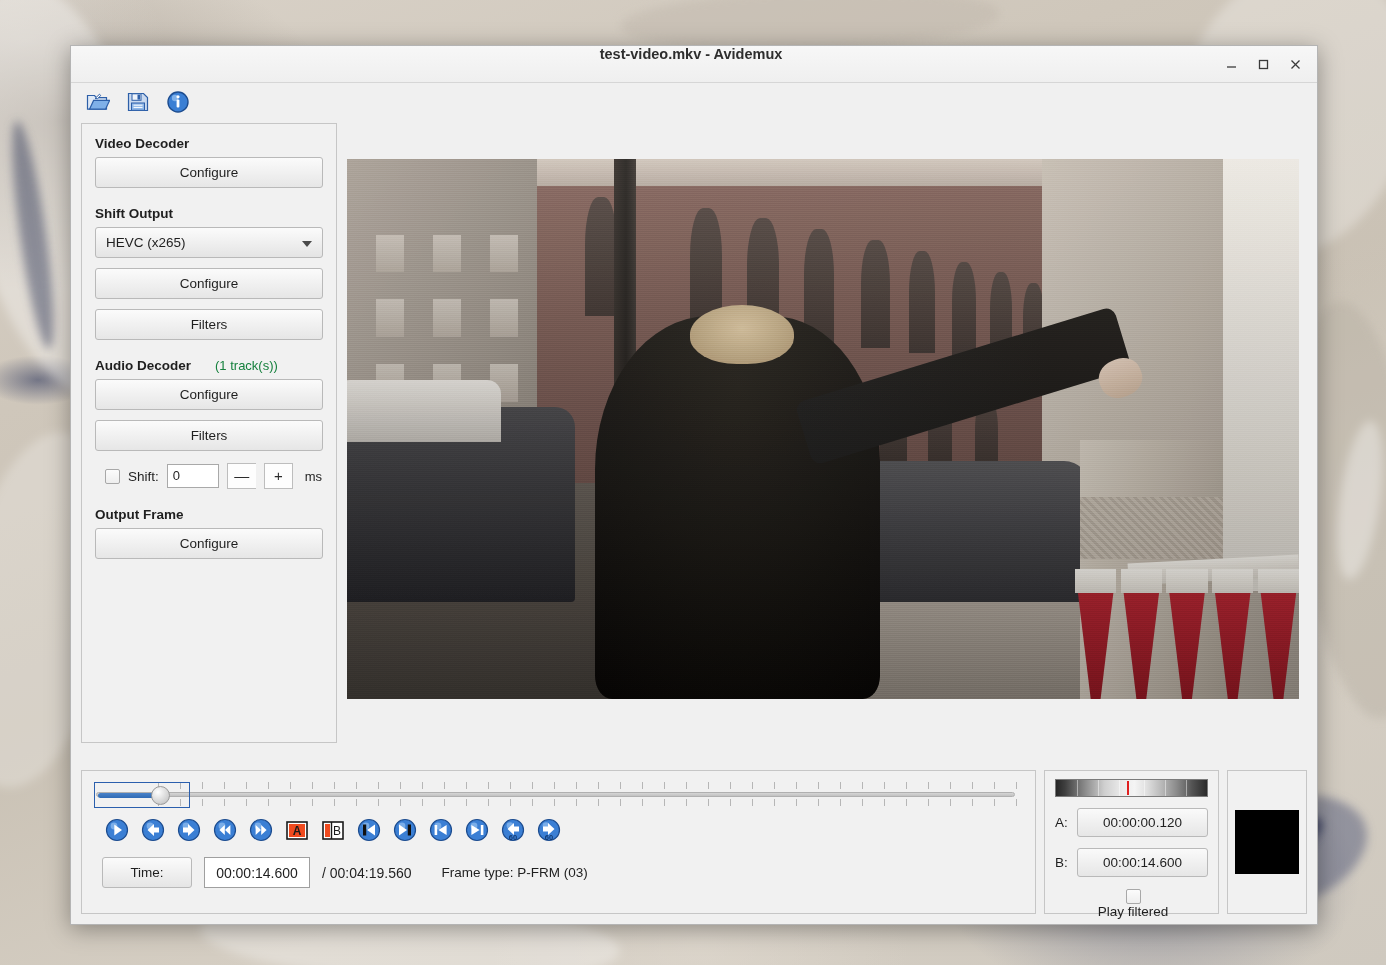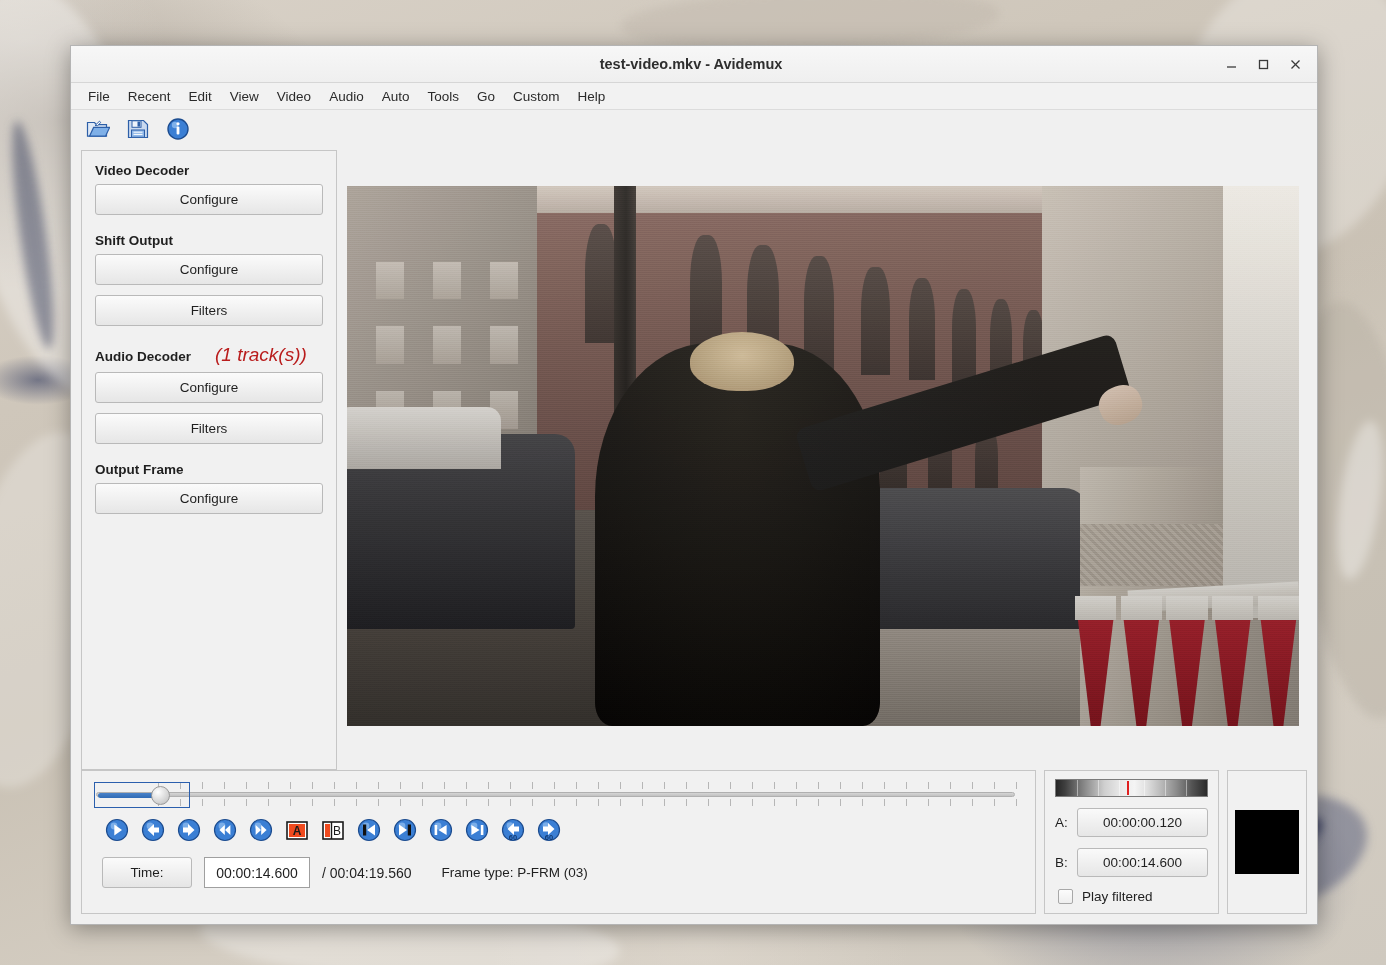--- a/index.html
+++ b/index.html
@@ -40,21 +40,21 @@
     border: 1px solid #b4b4b4;
     box-shadow: 0 4px 22px rgba(0,0,0,0.35);
     display: flex; flex-direction: column;
   }
 
   
   .titlebar {
     height: 37px; flex: none;
     background: linear-gradient(#f7f7f7, #efefef);
     border-bottom: 1px solid #d6d6d6;
-    display: flex; align-items: center;
+    display: flex; 
     position: relative;
   }
   .titlebar .title {
     flex: 1; text-align: center;
     font-size: 14.5px; font-weight: bold; color: #2e2e2e;
     padding-left: 96px;
   }
   .winbtns { display: flex; align-items: center; gap: 0; padding-right: 6px; }
   .winbtn {
     width: 32px; height: 28px;
@@ -95,21 +95,21 @@
     background: #f1f1f1;
     padding: 12px 13px 10px 13px;
     margin-top: 2px;
     height: 620px;
   }
   .grp-title {
     font-size: 13.5px; font-weight: bold; color: #1f1f1f;
     margin: 0 0 6px 0;
   }
   .grp-title.with-note { display: flex; align-items: baseline; gap: 24px; }
-  .grp-note { font-weight: normal; font-size: 19px; color: #b91c1c; font-style: italic; }
+  .grp-note { font-weight: normal; font-size: 13px; color: #15803d; }
   .decoder-row {
     display: flex; gap: 56px;
     font-size: 13.5px; color: #1f1f1f;
     padding: 3px 0 7px 16px;
   }
   .btn {
     display: block; width: 100%; height: 31px;
     border: 1px solid #b9b9b9; border-radius: 3px;
     background: linear-gradient(#fbfbfb, #e6e6e6);
     font-size: 13.5px; color: #1f1f1f;
@@ -332,21 +332,21 @@
   }
   .ab-row { display: flex; align-items: center; gap: 8px; margin-top: 11px; }
   .ab-lbl { font-size: 13.5px; color: #1f1f1f; width: 14px; }
   .ab-val {
     flex: 1; height: 29px;
     border: 1px solid #b9b9b9; border-radius: 3px;
     background: linear-gradient(#fafafa, #e6e6e6);
     font-size: 13.5px; color: #1f1f1f;
     display: flex; align-items: center; justify-content: center;
   }
-  .pf-row { display: flex; align-items: center; gap: 9px; margin-top: 12px; padding-left: 3px; }
+  .pf-row { display: flex; align-items: center; margin-top: 12px; padding-left: 3px; flex-direction: column; }
   .pf-label { font-size: 13.5px; color: #1f1f1f; }
 
   
   .bb-thumb {
     width: 80px; flex: none;
     border: 1px solid #c6c6c6; background: #f1f1f1;
     display: flex; align-items: center; justify-content: center;
   }
   .thumb-img { width: 64px; height: 64px; background: #000; }
 </style>
@@ -383,33 +383,20 @@
       </div>
       <div class="winbtn">
         <svg width="13" height="13" viewBox="0 0 13 13">
             <line x1="2.5" y1="2.5" x2="10.5" y2="10.5" stroke="#3a3a3a" stroke-width="1.3"></line>
             <line x1="10.5" y1="2.5" x2="2.5" y2="10.5" stroke="#3a3a3a" stroke-width="1.3"></line>
           </svg>
       </div>
     </div>
   </div>
 
-  <div class="menubar">
-    <div class="menuitem">File</div>
-    <div class="menuitem">Recent</div>
-    <div class="menuitem">Edit</div>
-    <div class="menuitem">View</div>
-    <div class="menuitem">Video</div>
-    <div class="menuitem">Audio</div>
-    <div class="menuitem">Auto</div>
-    <div class="menuitem">Tools</div>
-    <div class="menuitem">Go</div>
-    <div class="menuitem">Custom</div>
-    <div class="menuitem">Help</div>
-  </div>
 
   <div class="toolbar">
     <div class="tbtn">
       <svg width="24" height="22" viewBox="0 0 24 22">
         <path d="M1.5 4.5h7l2 2.2h10v11.5h-19z" fill="#dfe9f6" stroke="#2d5fa8" stroke-width="1.2"></path>
         <path d="M3.5 18.2 7.6 9.4h16.0l-4.1 8.8z" fill="#7fb0e8" stroke="#2d5fa8" stroke-width="1.2"></path>
         <path d="M9 7.6 13.5 3.2l1.2 1.4-3.1 3z" fill="#ffffff" stroke="#2d5fa8" stroke-width="1"></path>
       </svg>
     </div>
     <div class="tbtn">
@@ -435,32 +422,44 @@
   <div class="workarea">
 
     <div class="sidebar">
 
       <div class="grp-title">Video Decoder</div>
       <button class="btn">Configure</button>
 
       <div class="spacer-lg"></div>
 
       <div class="grp-title">Shift Output</div>
+      <div class="combo">
+        <span>HEVC (x265)</span>
+        <span class="arrow"></span>
+      </div>
       <button class="btn">Configure</button>
       <button class="btn">Filters</button>
 
       <div class="spacer-lg"></div>
 
       <div class="grp-title with-note">
         <span>Audio Decoder</span>
         <span class="grp-note">(1 track(s))</span>
       </div>
       <button class="btn">Configure</button>
       <button class="btn">Filters</button>
 
+      <div class="shift-row">
+        <span class="chk"></span>
+        <span class="shift-label">Shift:</span>
+        <span class="numfield">0</span>
+        <button class="stepbtn minus">—</button>
+        <button class="stepbtn">+</button>
+        <span class="ms-label">ms</span>
+      </div>
 
       <div class="spacer-lg"></div>
 
       <div class="grp-title">Output Frame</div>
       <button class="btn">Configure</button>
     </div>
 
     <div class="preview-wrap">
       <div class="preview">
         <div class="v-sky"></div>

